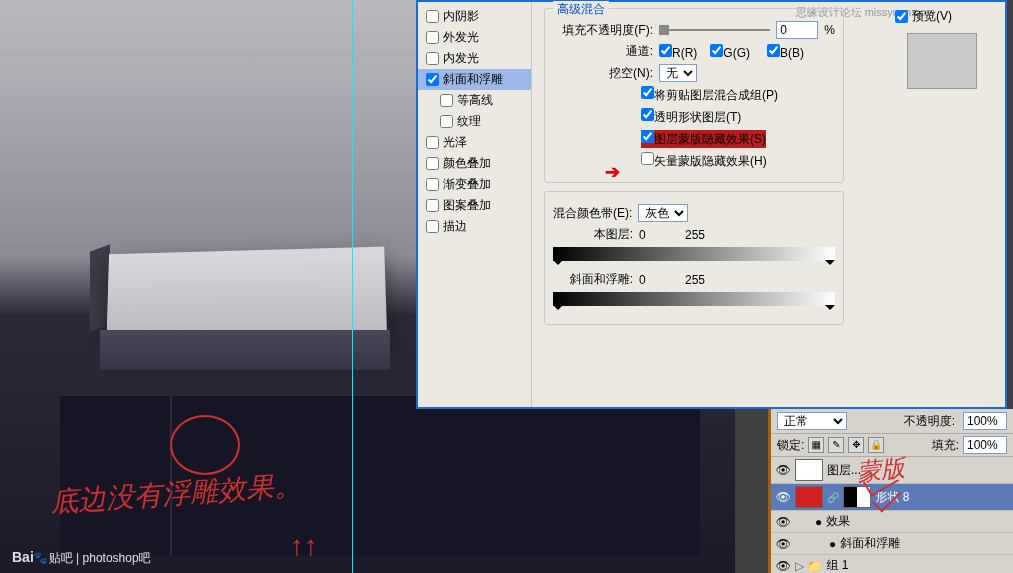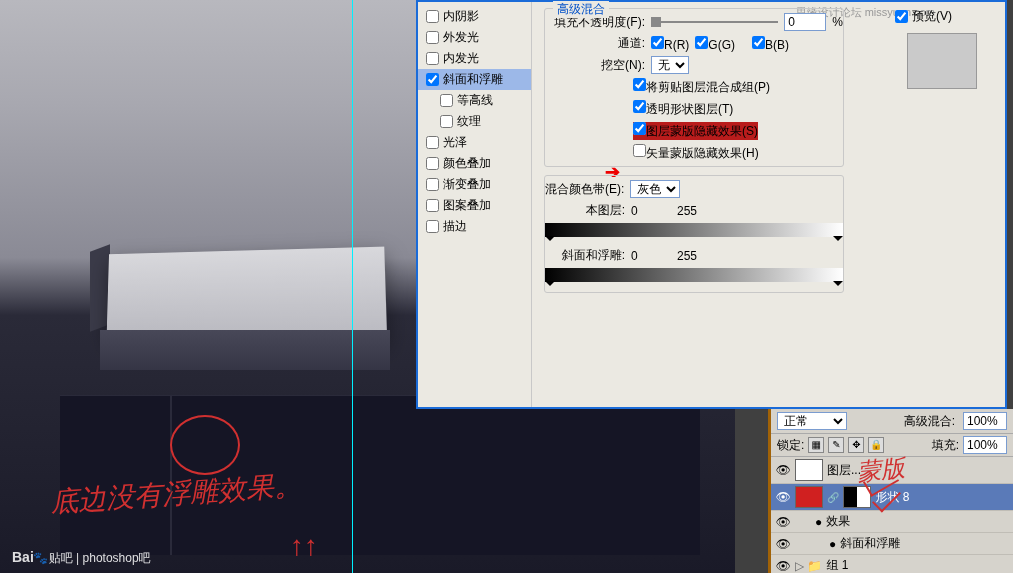--- a/index.html
+++ b/index.html
@@ -15,21 +15,21 @@
 .annot1{left:50px;top:475px;font-size:28px;transform:rotate(-4deg)}
 .circle{position:absolute;left:170px;top:415px;width:70px;height:60px;border:2px solid #d03030;border-radius:50%;background:transparent}
 .arrow-up{position:absolute;left:290px;top:530px;color:#d03030;font-size:28px}
 .layer-style{position:absolute;left:416px;top:0;width:591px;height:409px;background:#ebe9e2;border:2px solid #1a6bd8;display:flex}
 .ls-left{width:114px;border-right:1px solid #c8c8c8;padding:4px 0}
 .ls-right{flex:1;padding:6px 12px;position:relative}
 .chk-row{display:flex;align-items:center;padding:2px 8px;gap:4px}
 .chk-row.active{background:#9cb8e8}
 .chk-row.sub{padding-left:22px}
 input[type=checkbox]{width:13px;height:13px}
-.grp{border:1px solid #c8c8c8;border-radius:3px;padding:0;margin-bottom:8px;position:relative}
+.grp{border:1px solid #c8c8c8;border-radius:3px;padding:8px;margin-bottom:8px;position:relative}
 .grp-title{position:absolute;top:-8px;left:8px;background:#ebe9e2;padding:0 4px;color:#0050c8}
 .row{display:flex;align-items:center;gap:6px;margin:4px 0}
 .row label{text-align:right}
 .num-input{width:42px;border:1px solid #7a9cd0;background:#fff;padding:1px 3px}
 .slider{flex:1;height:2px;background:#888;position:relative}
 .slider::after{content:"";position:absolute;left:0;top:-4px;width:10px;height:10px;background:#888}
 select.combo{border:1px solid #7a9cd0;background:#fff;padding:0 2px}
 .gradient-bar{height:14px;background:linear-gradient(90deg,#000,#fff);position:relative;margin:2px 0 10px}
 .gradient-bar::before,.gradient-bar::after{content:"";position:absolute;bottom:-9px;width:0;height:0;border:5px solid transparent;border-top-color:#000}
 .gradient-bar::before{left:0}
@@ -131,21 +131,21 @@
     <div class="grp" style="width:300px">
       <span class="grp-title">高级混合</span>
       <div class="row">
         <label style="width:100px">填充不透明度(F):</label>
         <div class="slider"></div>
         <input class="num-input" value="0" style="">
         <span>%</span>
       </div>
       <div class="row">
         <label style="width:100px">通道:</label>
-        <span id="channels"><label style="margin-right:6px"><input type="checkbox" checked="" style="">R(R)</label><label style="margin-right:17px"><input type="checkbox" checked="" style="">G(G)</label><label style="margin-right:6px"><input type="checkbox" checked="" style="">B(B)</label></span>
+        <span id="channels"><label style="margin-right:13px"><input type="checkbox" checked="" style="">R(R)</label><label style="margin-right:17px"><input type="checkbox" checked="" style="">G(G)</label><label style="margin-right:6px"><input type="checkbox" checked="" style="">B(B)</label></span>
       </div>
       <div class="row">
         <label style="width:100px">挖空(N):</label>
         <select class="combo"><option>无</option></select>
       </div>
       <div id="blend-opts" style="margin-left:88px">
           <div class="row">
             <label><input type="checkbox" checked="" style="">将剪贴图层混合成组(P)</label>
           </div>
           <div class="row">
@@ -178,21 +178,21 @@
         </div>
       <div class="gradient-bar"></div>
     </div>
   </div>
 </div>
 
 <div class="layers-panel">
   <div class="lp-head">
     <select class="combo" style="width:70px"><option>正常</option></select>
     <span style="flex:1"></span>
-    <span>高级混合:</span>
+    <span>不透明度:</span>
     <input class="num-input" style="width: 44px;" value="100%">
   </div>
   <div class="lp-lock">
     <span>锁定:</span>
     <span class="lock-btn">▦</span>
     <span class="lock-btn">✎</span>
     <span class="lock-btn">✥</span>
     <span class="lock-btn">🔒</span>
     <span style="flex:1"></span>
     <span>填充:</span>

